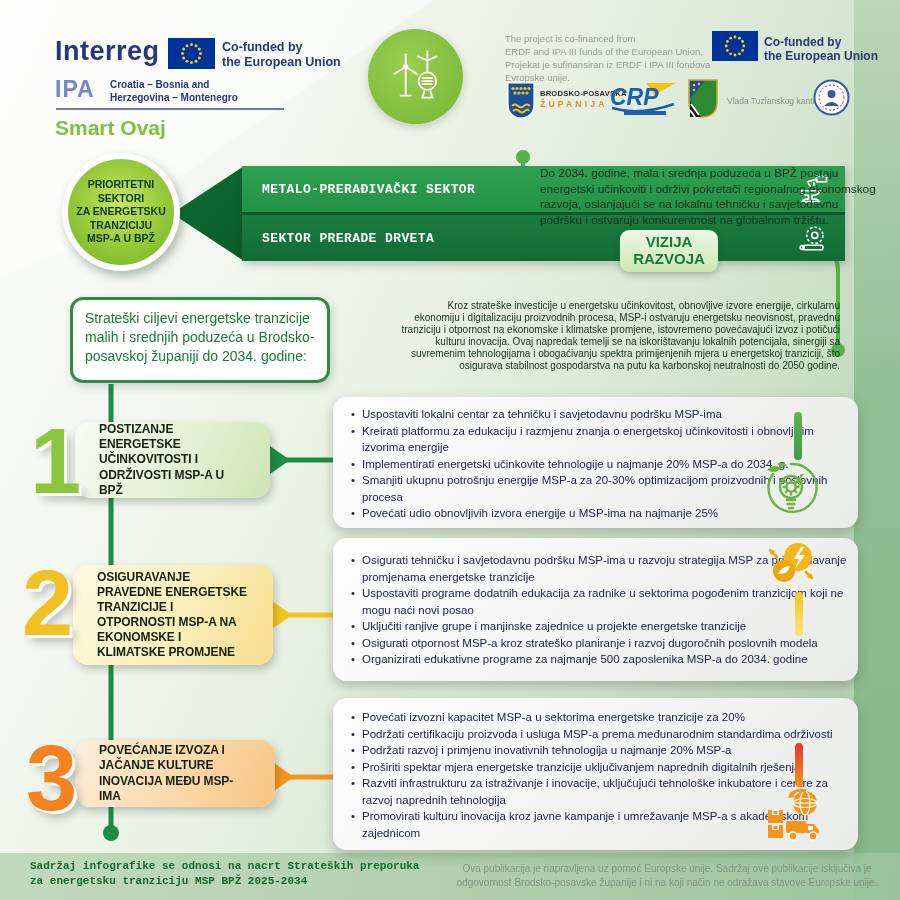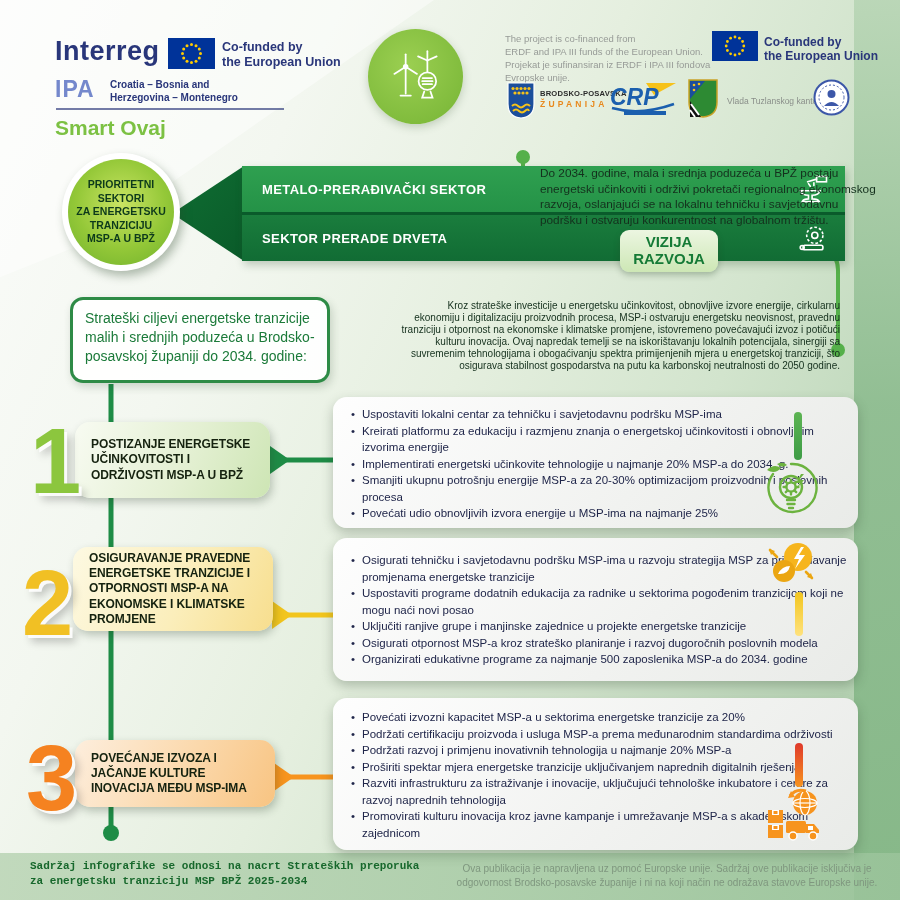--- a/index.html
+++ b/index.html
@@ -47,21 +47,21 @@
   
   #pr-circle{left:62px;top:153px;width:118px;height:118px;border-radius:50%;background:#fff;
      box-shadow:3px 5px 10px rgba(40,70,40,.35);display:flex;align-items:center;justify-content:center;z-index:3;}
   #pr-circle-inner{width:106px;height:106px;border-radius:50%;
      background:radial-gradient(circle at 50% 42%,#c9e463 0%,#94c838 55%,#6fb12c 100%);
      display:flex;align-items:center;justify-content:center;text-align:center;}
   #pr-circle-label{font-size:10.5px;line-height:1.28;font-weight:800;color:#0d3a1b;}
   #pr-arrow{left:172px;top:166px;width:72px;height:95px;background:linear-gradient(135deg,#0f6e33,#0a5a29);
      clip-path:polygon(0 50%,100% 0,100% 100%);z-index:2;}
   #pr-bars{left:242px;top:166px;width:603px;height:95px;z-index:2;box-shadow:2px 4px 8px rgba(40,70,40,.25);}
-  .pr-row{position:relative;height:46px;display:flex;align-items:center;}
+  .pr-row{position:relative;height:46px;display:flex;align-items:center;font-family:Liberation Mono, monospace;}
   #pr-row-0{background:linear-gradient(180deg,#2fa050,#249247);}
   #pr-divider{height:3px;background:#0a5b2b;}
   #pr-row-1{background:linear-gradient(180deg,#1a7d3d,#116c34);}
   .sector-label{padding-left:20px;color:#fff;font-size:13px;font-weight:bold;letter-spacing:.4px;}
   .sector-icon{position:absolute;right:14px;top:5px;}
 
   
   #vision-text{left:540px;top:166px;width:336px;font-size:11.8px;line-height:1.32;color:#14301d;z-index:2;}
   #vision-badge{left:620px;top:230px;width:98px;height:42px;border-radius:9px;
      background:linear-gradient(180deg,#ecf6e1,#cde7b5);box-shadow:0 3px 6px rgba(40,70,40,.3);
@@ -76,24 +76,24 @@
   #intro-paragraph{left:400px;top:300px;width:440px;font-size:10px;line-height:1.2;color:#14301d;
      text-align:right;z-index:2;}
 
   
   .goal-num{z-index:4;font-weight:800;line-height:.9;
      text-shadow:3px 3px 0 rgba(255,255,255,.9),6px 7px 8px rgba(0,0,0,.22);}
   #num-1{left:30px;top:420px;font-size:92px;color:#8cc63e;}
   #num-2{left:22px;top:562px;font-size:92px;color:#f1c024;}
   #num-3{left:26px;top:737px;font-size:92px;color:#f58220;}
   .goal-box{z-index:3;border-radius:15px;box-shadow:2px 4px 9px rgba(40,60,40,.28);
-     display:flex;align-items:center;padding:10px 16px;box-sizing:border-box;}
+     display:flex;align-items:center;padding:10px 24px;box-sizing:border-box;}
   .goal-box span{font-size:12px;line-height:1.26;font-weight:800;color:#15220f;letter-spacing:-.1px;}
   #box-1{left:75px;top:422px;width:195px;height:76px;background:linear-gradient(115deg,#f8fbf2 0%,#e4f0d3 55%,#cde5b4 100%);}
-  #box-2{left:73px;top:547px;width:200px;height:84px;background:linear-gradient(115deg,#fdf9e2 0%,#fbeebb 55%,#f7de8e 100%);}
+  #box-2{left:73px;top:565px;width:200px;height:100px;background:linear-gradient(115deg,#fdf9e2 0%,#fbeebb 55%,#f7de8e 100%);}
   #box-3{left:75px;top:740px;width:200px;height:67px;background:linear-gradient(115deg,#fdeedd 0%,#fbd8ab 55%,#f8c482 100%);}
   .goal-card{z-index:2;width:525px;border-radius:14px;background:linear-gradient(135deg,#fefefe 0%,#f1f2f0 60%,#e9ebe8 100%);
      box-shadow:0 5px 12px rgba(40,60,40,.28);box-sizing:border-box;}
   #card-1{left:333px;top:397px;height:131px;padding:9px 10px 6px 18px;}
   #card-2{left:333px;top:538px;height:143px;padding:14px 10px 6px 18px;}
   #card-3{left:333px;top:698px;height:152px;padding:11px 10px 6px 18px;}
   ul.bullets{margin:0;padding:0;list-style:none;}
   ul.bullets li{position:relative;padding-left:11px;font-size:11.5px;line-height:16.5px;color:#20264a;}
   ul.bullets li::before{content:"•";position:absolute;left:0;top:0;}
   .accent-bar{z-index:3;width:8px;border-radius:4px;}

